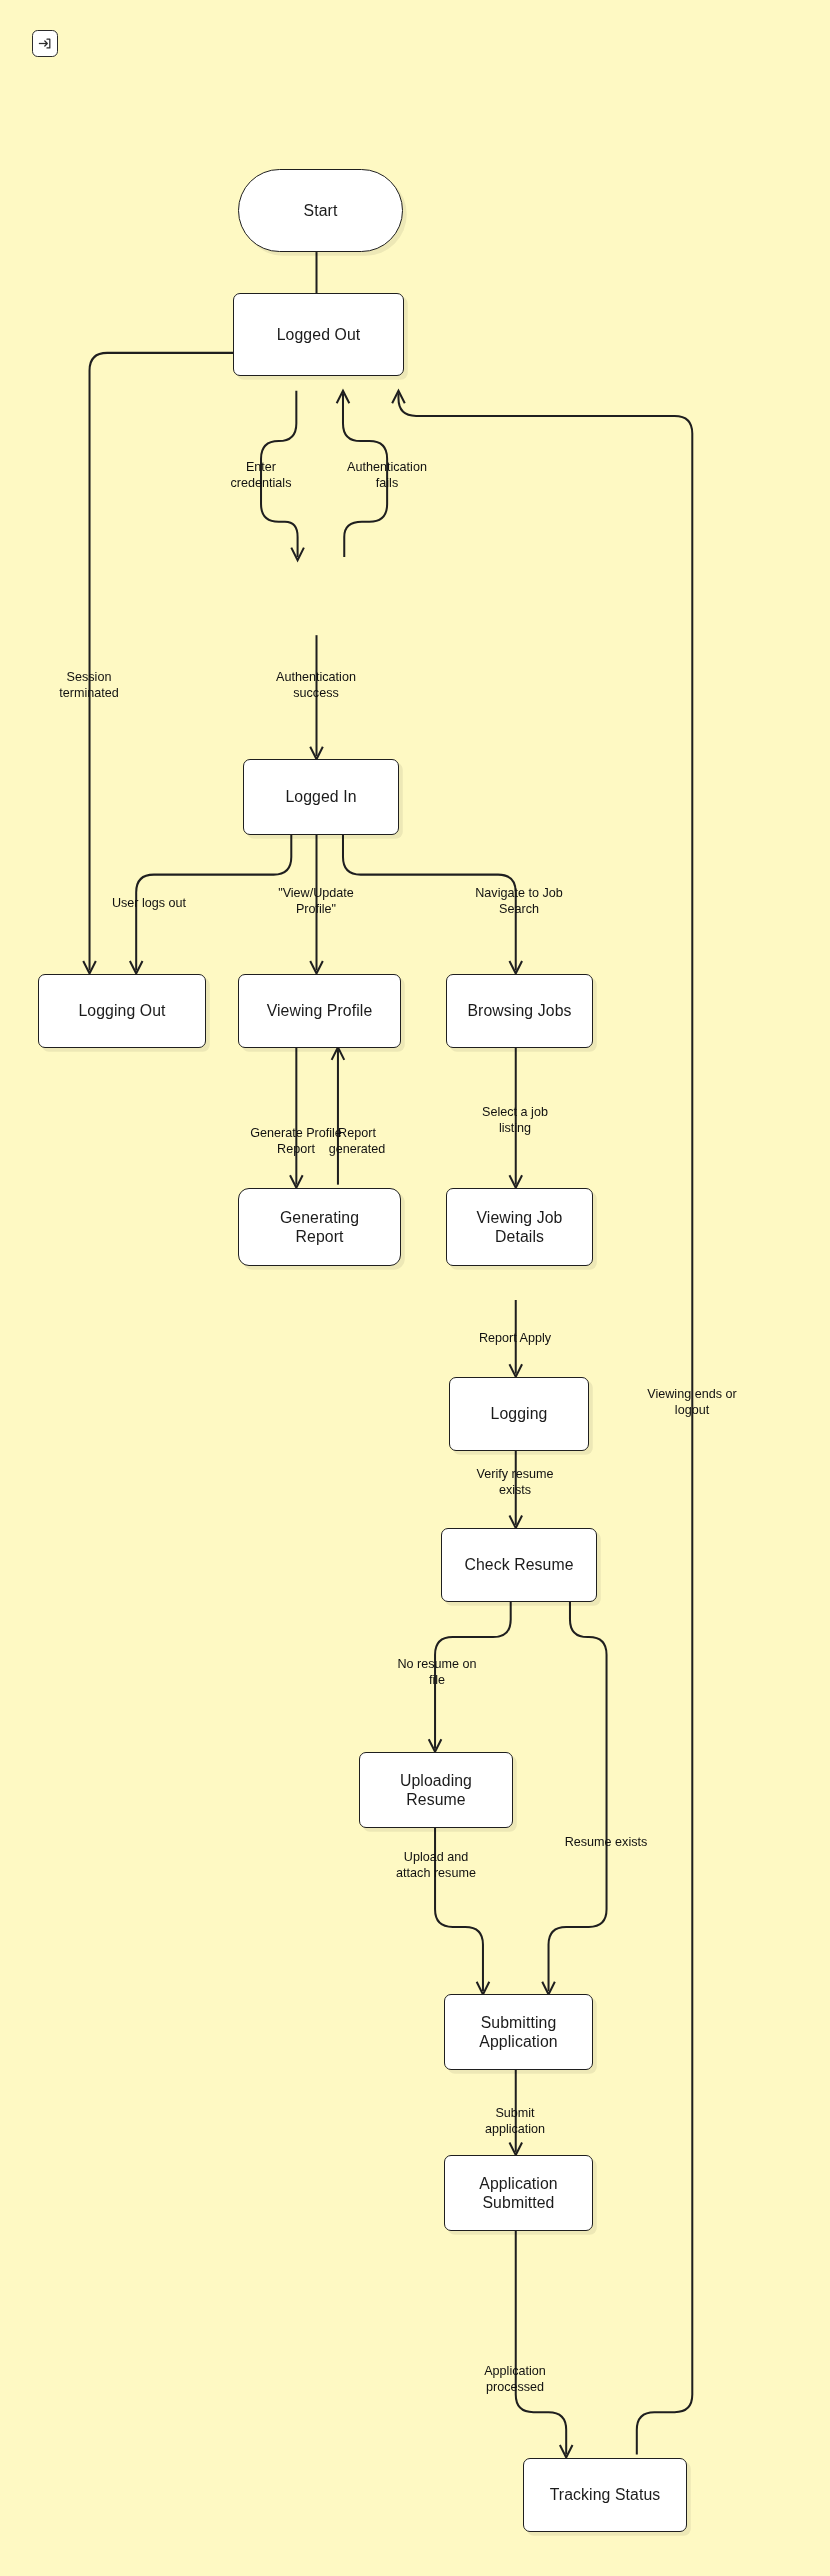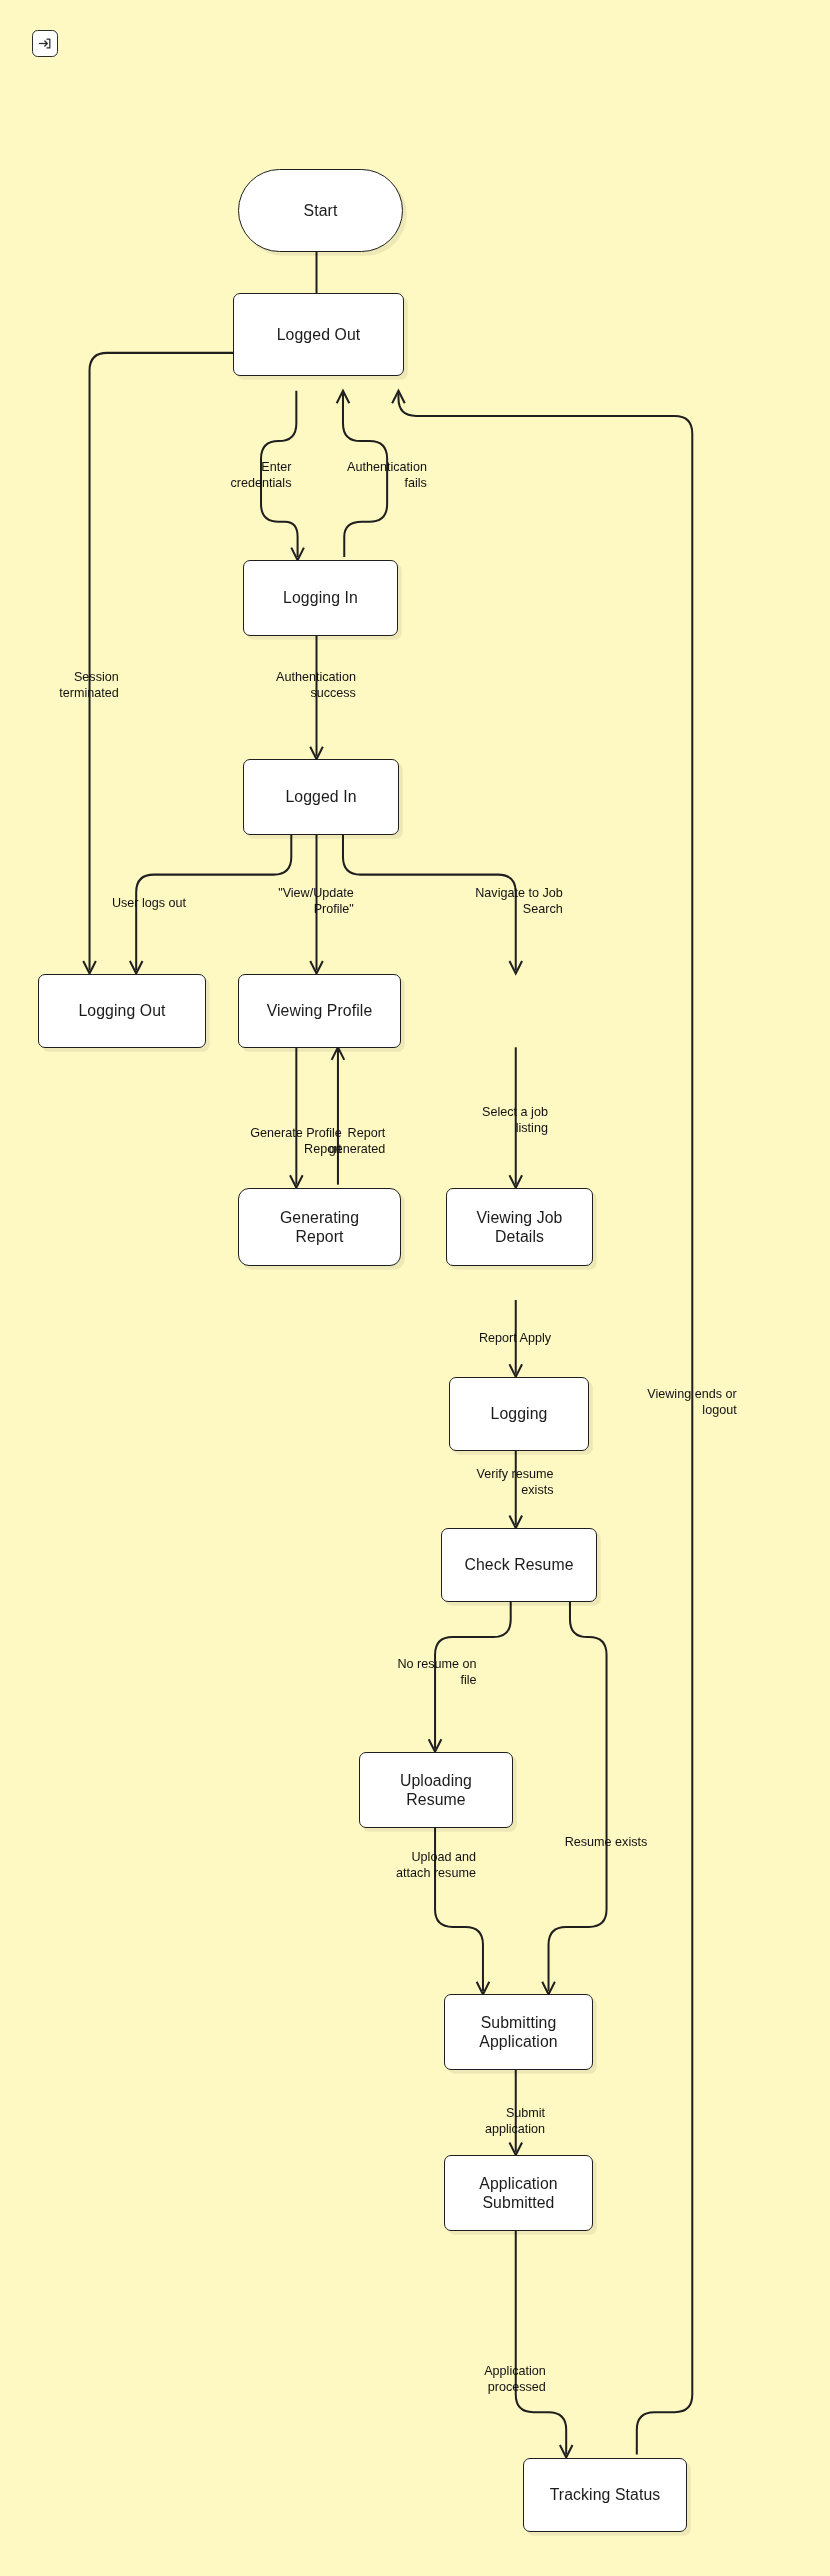--- a/index.html
+++ b/index.html
@@ -85,21 +85,21 @@
     display: block;
     white-space: pre-line;
   }
 
   
   .edge-label {
     position: absolute;
     color: #111111;
     font-size: 12.6px;
     line-height: 1.28;
-    text-align: right;
+    text-align: center;
     white-space: pre-line;
     z-index: 5;
     transform: translateX(-50%);
     pointer-events: none;
   }
 </style>
 </head>
 <body>
 
 <div id="canvas">
@@ -174,36 +174,36 @@
   </svg>
 
   <div class="node stadium" style="left:238px; top:169px; width:165px; height:83px;">
     <span class="node-label">Start</span>
   </div>
 
   <div class="node" style="left:233px; top:293px; width:171px; height:83px;">
     <span class="node-label">Logged Out</span>
   </div>
 
-  <div class="node" style="left:243px; top:560px; width:155px; height:76px;">
-    <span class="node-label">Logging In</span>
-  </div>
 
   <div class="node" style="left:243px; top:759px; width:156px; height:76px;">
     <span class="node-label">Logged In</span>
   </div>
 
   <div class="node" style="left:38px; top:974px; width:168px; height:74px;">
     <span class="node-label">Logging Out</span>
   </div>
 
   <div class="node" style="left:238px; top:974px; width:163px; height:74px;">
     <span class="node-label">Viewing Profile</span>
   </div>
 
+  <div class="node" style="left:446px; top:974px; width:147px; height:74px;">
+    <span class="node-label">Browsing Jobs</span>
+  </div>
 
   <div class="node" style="left:238px; top:1188px; width:163px; height:78px;border-radius:11px;">
     <span class="node-label">Generating
 Report</span>
   </div>
 
   <div class="node" style="left:446px; top:1188px; width:147px; height:78px;">
     <span class="node-label">Viewing Job
 Details</span>
   </div>

